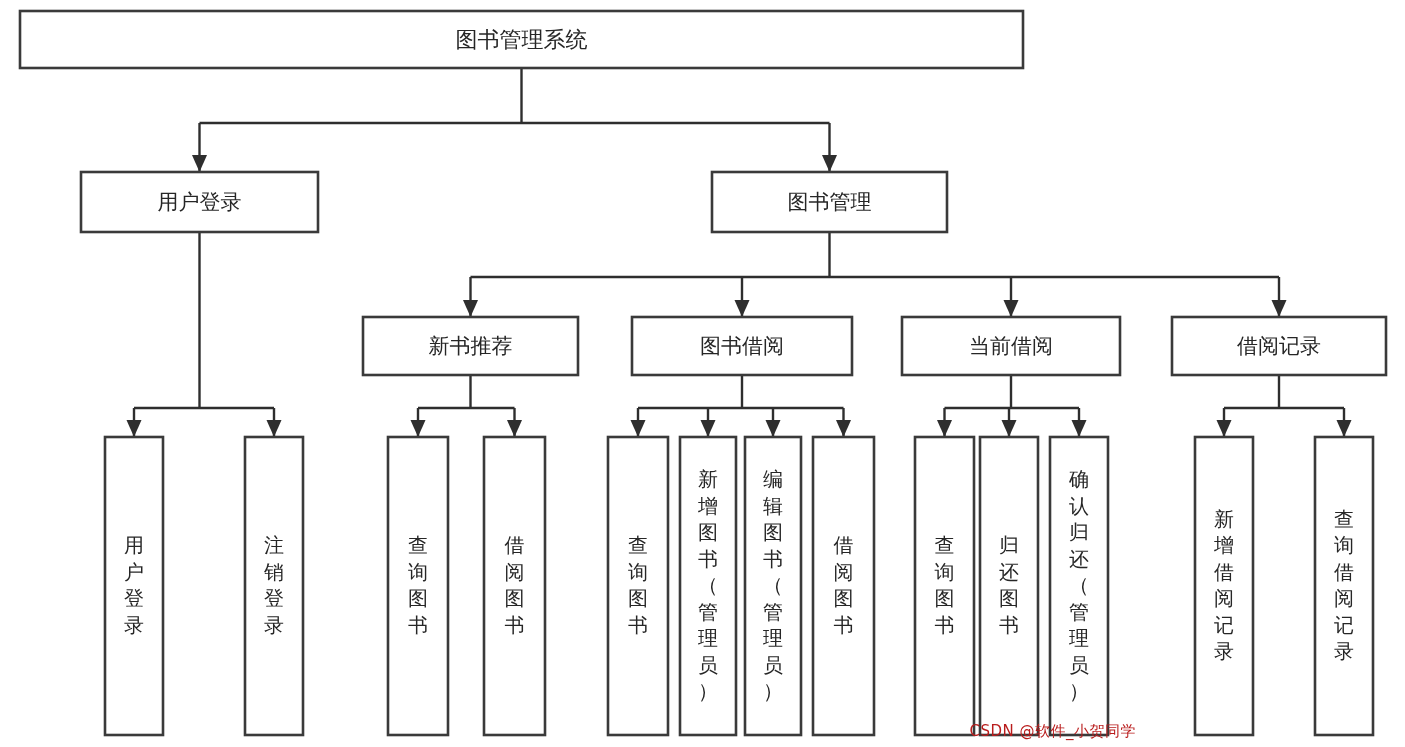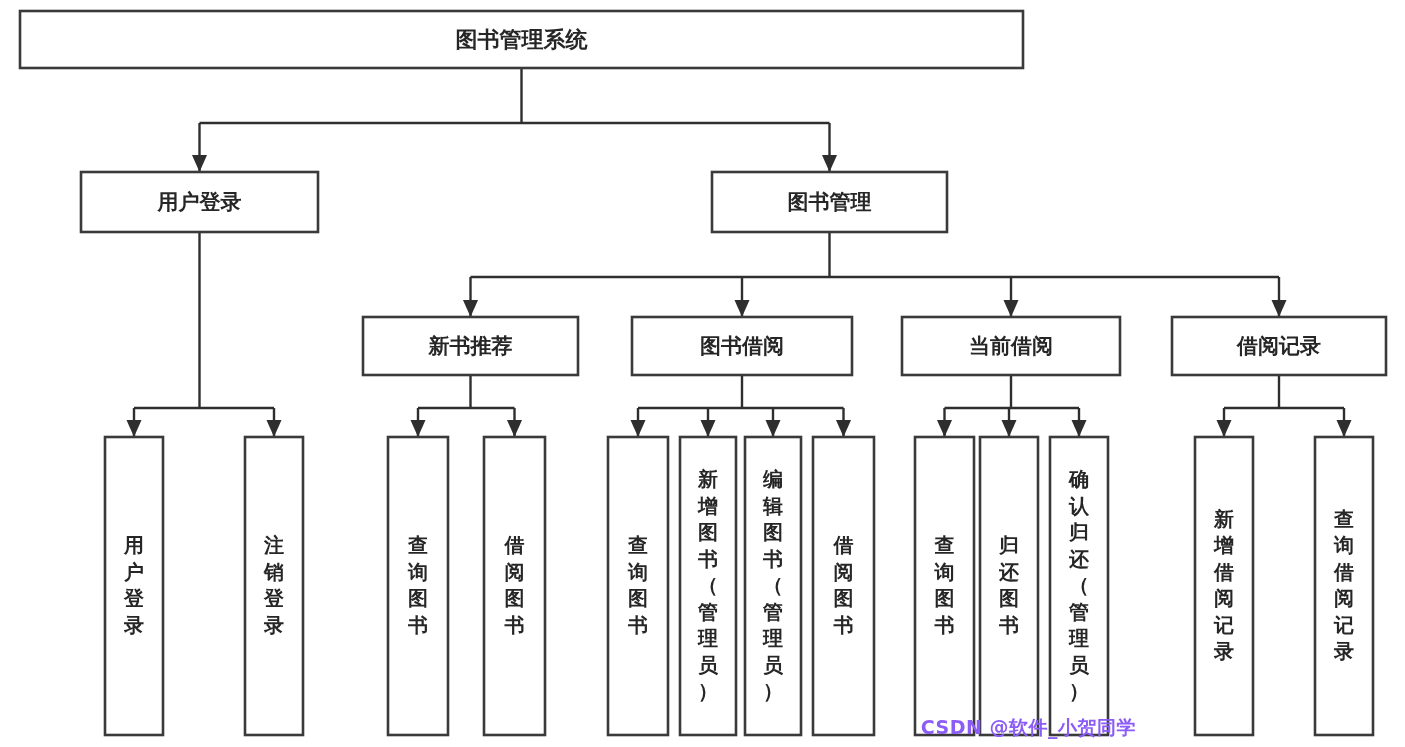--- a/index.html
+++ b/index.html
@@ -11,21 +11,20 @@
     width: 1405px;
     height: 747px;
     font-family: "DejaVu Sans", "Liberation Sans", sans-serif;
     overflow: hidden;
     position: relative;
   }
   #diagram-root {
     position: relative;
     width: 1150px;
     height: 747px;
-    font-weight: bold;
   }
   svg.flow {
     display: block;
     width: 1405px;
     height: 747px;
   }
   .node-box {
     fill: #ffffff;
     stroke: #3a3a3a;
     stroke-width: 2.6;
@@ -52,22 +51,22 @@
   }
   .arrow-head {
     fill: #2e2e2e;
     stroke: none;
   }
   .watermark {
     position: absolute;
     right: 14px;
     bottom: 6px;
     font-family: "DejaVu Sans", "Liberation Sans", sans-serif;
-    font-size: 19px;
-    color: #8b5cf6;
+    font-size: 15px;
+    color: #b91c1c;
     white-space: nowrap;
     letter-spacing: 0.5px;
     pointer-events: none;
   }
 </style>
 </head>
 <body>
 
 <div id="diagram-root">
   <svg class="flow" id="flow-svg" viewBox="0 0 1405 747">

